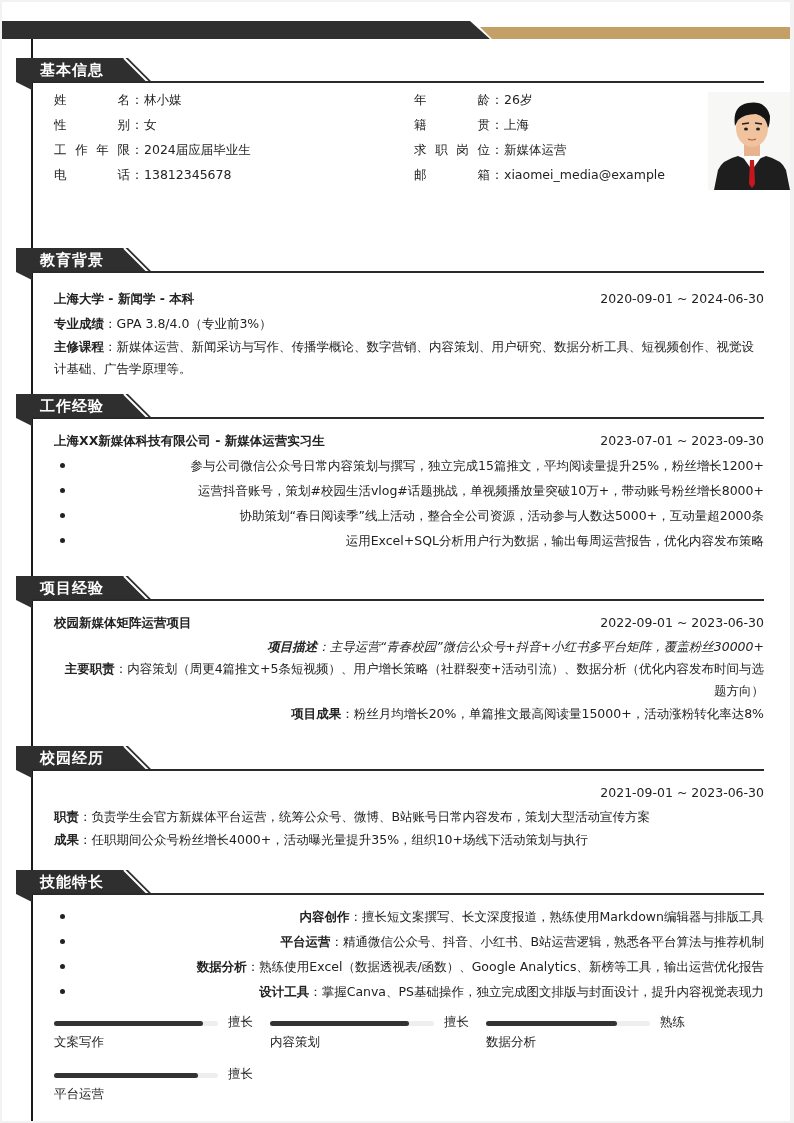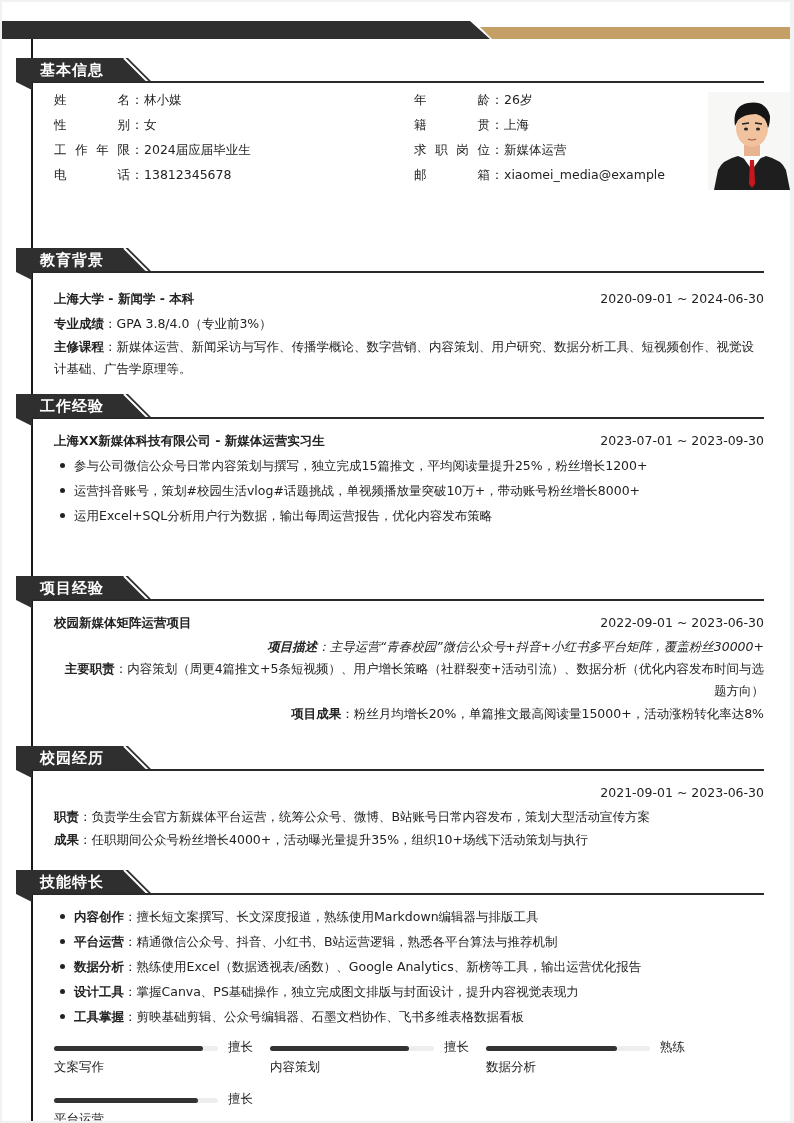--- a/index.html
+++ b/index.html
@@ -26,21 +26,21 @@
   .info-grid { position: relative; height: 110px; }
   .info-row { position: absolute; height: 20px; line-height: 20px; font-size: 12.5px; display: flex; }
   .info-label { width: 76px; display: flex; justify-content: space-between; }
   .info-colon { width: 14px; text-align: center; }
   .photo { position: absolute; left: 654px; top: 2px; width: 88px; height: 98px; background: #f7f7f5; overflow: hidden; }
 
   .row-head { display: flex; justify-content: space-between; font-size: 12.5px; line-height: 25px; }
   .row-head .title { font-weight: bold; }
   .line { font-size: 12.5px; line-height: 25px; }
   .line b { font-weight: bold; }
-  .bullets { list-style: none; }
+  .bullets { list-style: none; text-align: right; }
   .bullets li { position: relative; padding-left: 20px; font-size: 12.5px; line-height: 25px; }
   .bullets li::before { content: ""; position: absolute; left: 6px; top: 10px; width: 5px; height: 5px; border-radius: 50%; background: #222; }
 
   .skills { position: relative; height: 90px; margin-top: 8px; }
   .skill { position: absolute; width: 210px; height: 40px; }
   .bar-track { position: absolute; left: 0; top: 5px; width: 164px; height: 5px; background: #eee; border-radius: 3px; }
   .bar-fill { height: 5px; background: #333; border-radius: 3px; }
   .skill-level { position: absolute; left: 174px; top: -2px; font-size: 12.5px; }
   .skill-name { position: absolute; left: 0; top: 18px; font-size: 12.5px; }
 </style>
@@ -184,20 +184,21 @@
       <div class="sec-rule"></div>
     </div>
     <div class="sec-body" style="padding-top:8px;">
       <div class="row-head">
         <span class="title">上海XX新媒体科技有限公司 - 新媒体运营实习生</span>
         <span>2023-07-01 ~ 2023-09-30</span>
       </div>
       <ul class="bullets">
         <li>参与公司微信公众号日常内容策划与撰写，独立完成15篇推文，平均阅读量提升25%，粉丝增长1200+</li>
         <li>运营抖音账号，策划#校园生活vlog#话题挑战，单视频播放量突破10万+，带动账号粉丝增长8000+</li>
+        <li>协助策划“春日阅读季”线上活动，整合全公司资源，活动参与人数达5000+，互动量超2000条</li>
         <li>运用Excel+SQL分析用户行为数据，输出每周运营报告，优化内容发布策略</li>
       </ul>
     </div>
   </div>
 
   <div class="section" style="top:574px;text-align:right;">
     <div class="sec-head">
       <div class="sec-tab"></div>
       <svg class="sec-stripes" viewBox="0 0 40 24">
           <path d="M10 0 L34 24 M16 0 L40 24" stroke="#fff" stroke-width="2"></path>
@@ -246,21 +247,20 @@
       <div class="sec-fold"></div>
       <div class="sec-title">技能特长</div>
       <div class="sec-rule"></div>
     </div>
     <div class="sec-body" style="padding-top:8px;">
       <ul class="bullets">
         <li><b>内容创作</b><span>：擅长短文案撰写、长文深度报道，熟练使用Markdown编辑器与排版工具</span></li>
         <li><b>平台运营</b><span>：精通微信公众号、抖音、小红书、B站运营逻辑，熟悉各平台算法与推荐机制</span></li>
         <li><b>数据分析</b><span>：熟练使用Excel（数据透视表/函数）、Google Analytics、新榜等工具，输出运营优化报告</span></li>
         <li><b>设计工具</b><span>：掌握Canva、PS基础操作，独立完成图文排版与封面设计，提升内容视觉表现力</span></li>
-        <li><b>工具掌握</b><span>：剪映基础剪辑、公众号编辑器、石墨文档协作、飞书多维表格数据看板</span></li>
       </ul>
       <div class="skills">
         <div class="skill" style="left:0;top:4px;">
           <div class="bar-track">
               <div class="bar-fill" style="width: 91%;"></div>
             </div>
           <span class="skill-level">擅长</span>
           <span class="skill-name">文案写作</span>
         </div>
         <div class="skill" style="left:216px;top:4px;">

